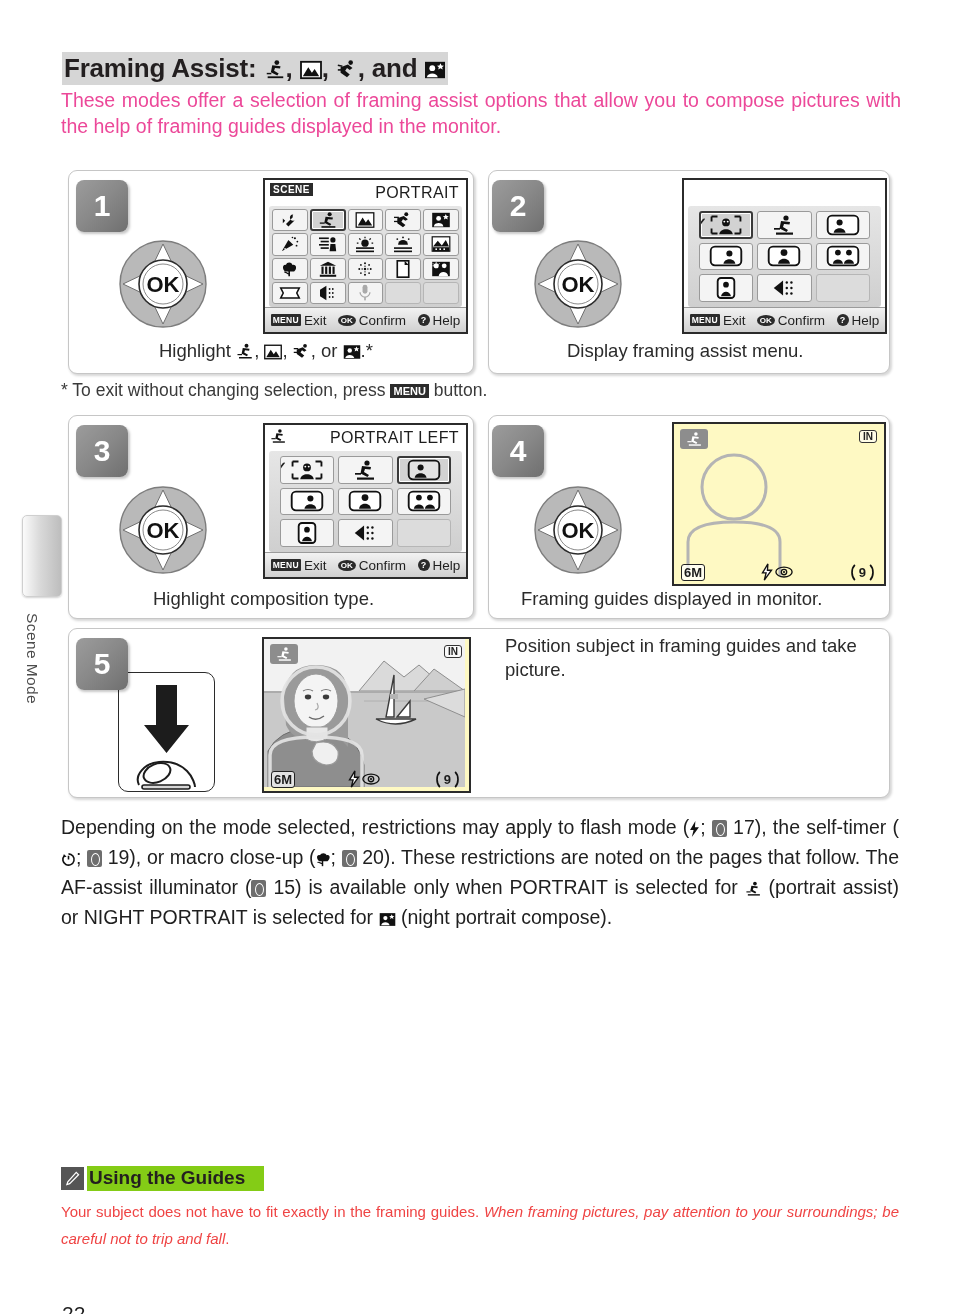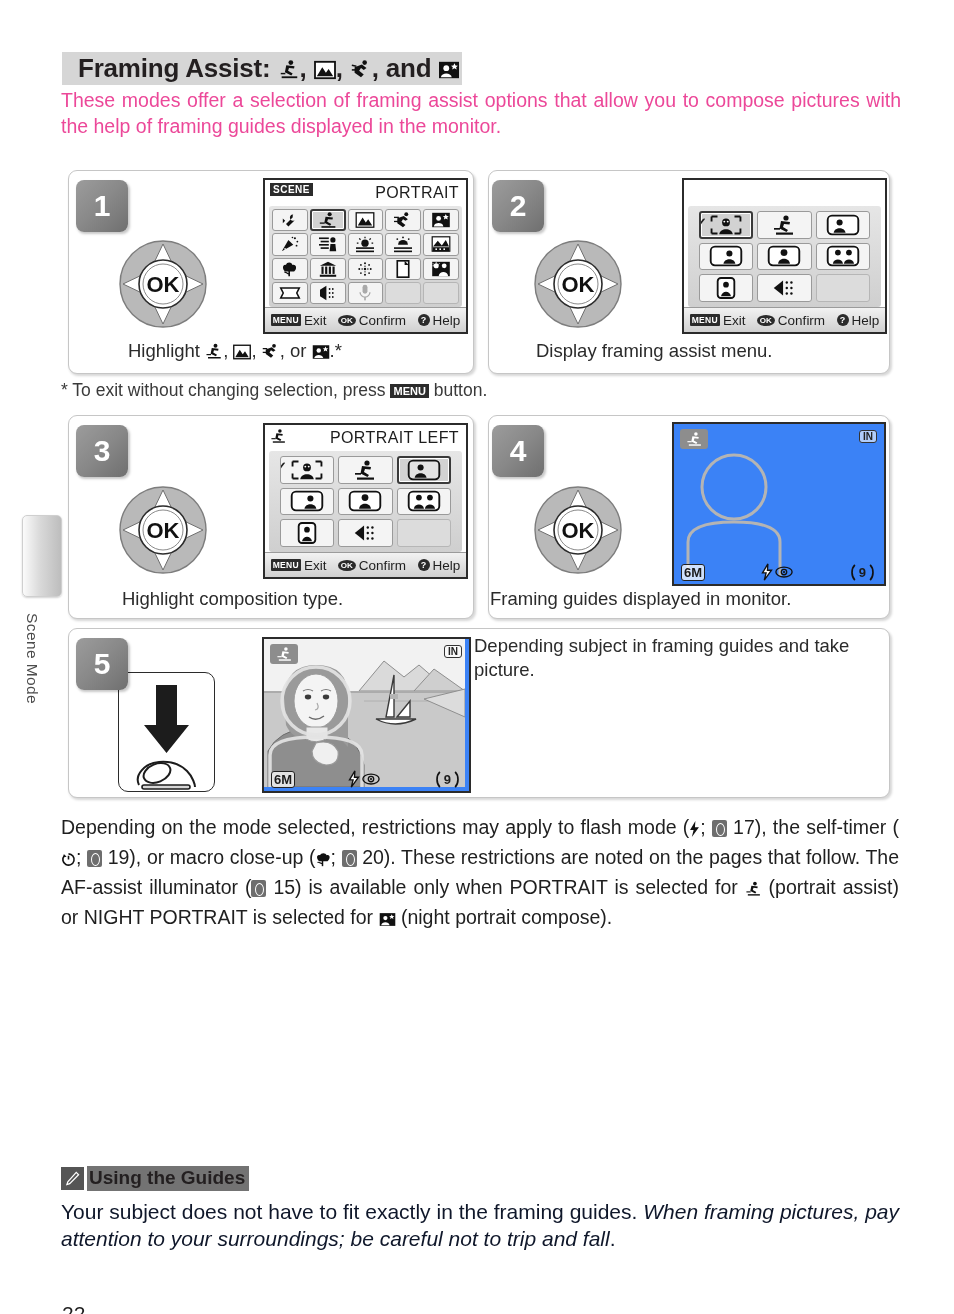--- a/index.html
+++ b/index.html
@@ -46,21 +46,21 @@
     position: absolute;
     left: 62px;
     top: 53px;
     font-size: 26px;
     font-weight: bold;
     letter-spacing: -.2px;
     white-space: nowrap;
   }
   #heading .hl {
     background: #d6d6d6;
-    padding: 1px 2px 2px 16px;
+    padding: 1px 2px 2px 2px;
   }
 
   #intro {
     position: absolute;
     left: 61px;
     top: 88px;
     width: 840px;
     font-size: 19.5px;
     line-height: 25.5px;
     color: #ec4899;
@@ -207,21 +207,21 @@
     background: #2b2b2b; color: #fff; font-size: 8px; font-weight: bold;
     border-radius: 50%; padding: 1px 3px;
   }
   .kbd-q {
     background: #2b2b2b; color: #fff; font-size: 9px; font-weight: bold;
     border-radius: 50%; width: 12px; height: 12px;
     display:flex;align-items:center;justify-content:center;
   }
 
   
-  .live { background: #3b82f6; position: absolute; inset: 0; }
+  .live { background: #fef9c3; position: absolute; inset: 0; }
   .live .chip {
     position: absolute; left: 6px; top: 5px;
     background: #8d8d8d; border-radius: 3px;
     width: 28px; height: 20px;
     display:flex;align-items:center;justify-content:center;
   }
   .live .inbadge {
     position: absolute; right: 7px; top: 6px;
     font-size: 10px; font-weight: bold;
     border: 1.5px solid #333; border-radius: 3px;
@@ -239,20 +239,21 @@
     padding: 0 2px; background: rgba(255,255,255,.75);
     font-size: 13px;
   }
 
   
   .caption {
     position: absolute;
     font-size: 18.5px;
     color: #2b2b2b;
     line-height: 24px;
+    margin-left: 31px;
   }
   #cap1 { left: 128px; top: 339px; }
   #cap2 { left: 536px; top: 339px; }
   #cap3 { left: 122px; top: 587px; }
   #cap4 { left: 490px; top: 587px; }
   #cap5 { left: 474px; top: 634px; width: 410px; }
 
   #footnote {
     position: absolute; left: 61px; top: 380px;
     font-size: 17.5px; color: #3a3a3a;
@@ -283,25 +284,25 @@
     display: flex; align-items: center;
     font-size: 19px; font-weight: bold;
   }
   #note-icon {
     width: 23px; height: 23px;
     background: #555; color: #fff;
     display:flex;align-items:center;justify-content:center;
     font-size: 14px; font-style: italic;
     margin-right: 3px;
   }
-  #note-head .hl { background: #737373; padding: 1px 4px 2px 2px; }
+  #note-head .hl { background: #84cc16; padding: 1px 19px 2px 2px; }
   #note-body {
     position: absolute; left: 61px; top: 1198px; width: 838px;
-    font-size: 21px; line-height: 27px;
-    color: #0f172a; text-align: justify;
+    font-size: 15px; line-height: 27px;
+    color: #ef4444; text-align: justify;
     font-family: "Liberation Sans Narrow","Liberation Sans", sans-serif;
   }
   #note-body i { font-style: italic; }
   #page-num {
     position: absolute; left: 62px; top: 1262px;
     font-size: 21px; color: #1f1f1f;
     font-family: "Liberation Sans Narrow","Liberation Sans", sans-serif;
     margin-top: 40px;
   }
 
@@ -972,21 +973,21 @@
           </svg>
         <span>9</span>
         <svg width="9" height="17" viewBox="0 0 9 18">
             <path d="M2 1 C6 5 6 13 2 17" fill="none" stroke="#111" stroke-width="1.8"></path>
           </svg>
       </span>
     </div>
   </div>
 </div>
 
-<div class="caption" id="cap5">Depending subject in framing guides and take picture.</div>
+<div class="caption" id="cap5">Position subject in framing guides and take picture.</div>
 
 <div id="body-text">
   <span>Depending on the mode selected, restrictions may apply to flash mode (</span><svg class="ico-inline" width="11" height="16" viewBox="0 0 12 18">
       <path d="M7 0 L1 10 L5 10 L3 18 L11 7 L6.5 7 Z" fill="#111"></path>
     </svg><span>; </span><span class="pgicon"></span><span> 17), the self-timer (</span><svg class="ico-inline" width="15" height="15" viewBox="0 0 16 16">
       <path d="M8 2 A6 6 0 1 1 3.5 4" fill="none" stroke="#111" stroke-width="1.7"></path>
       <path d="M8 8 L8 4" stroke="#111" stroke-width="1.7"></path>
       <path d="M3 2 L6 5 L2.5 5.5 Z" fill="#111"></path>
     </svg><span>; </span><span class="pgicon"></span><span> 19), or macro close-up (</span><svg class="ico-inline" width="15" height="15" viewBox="0 0 18 18">
       <path d="M5 11 C1 8 2 2.5 6 4 C7 0.5 13 0.5 14 4 C18 2.5 19 8 15 11 Z" fill="#111"></path>

